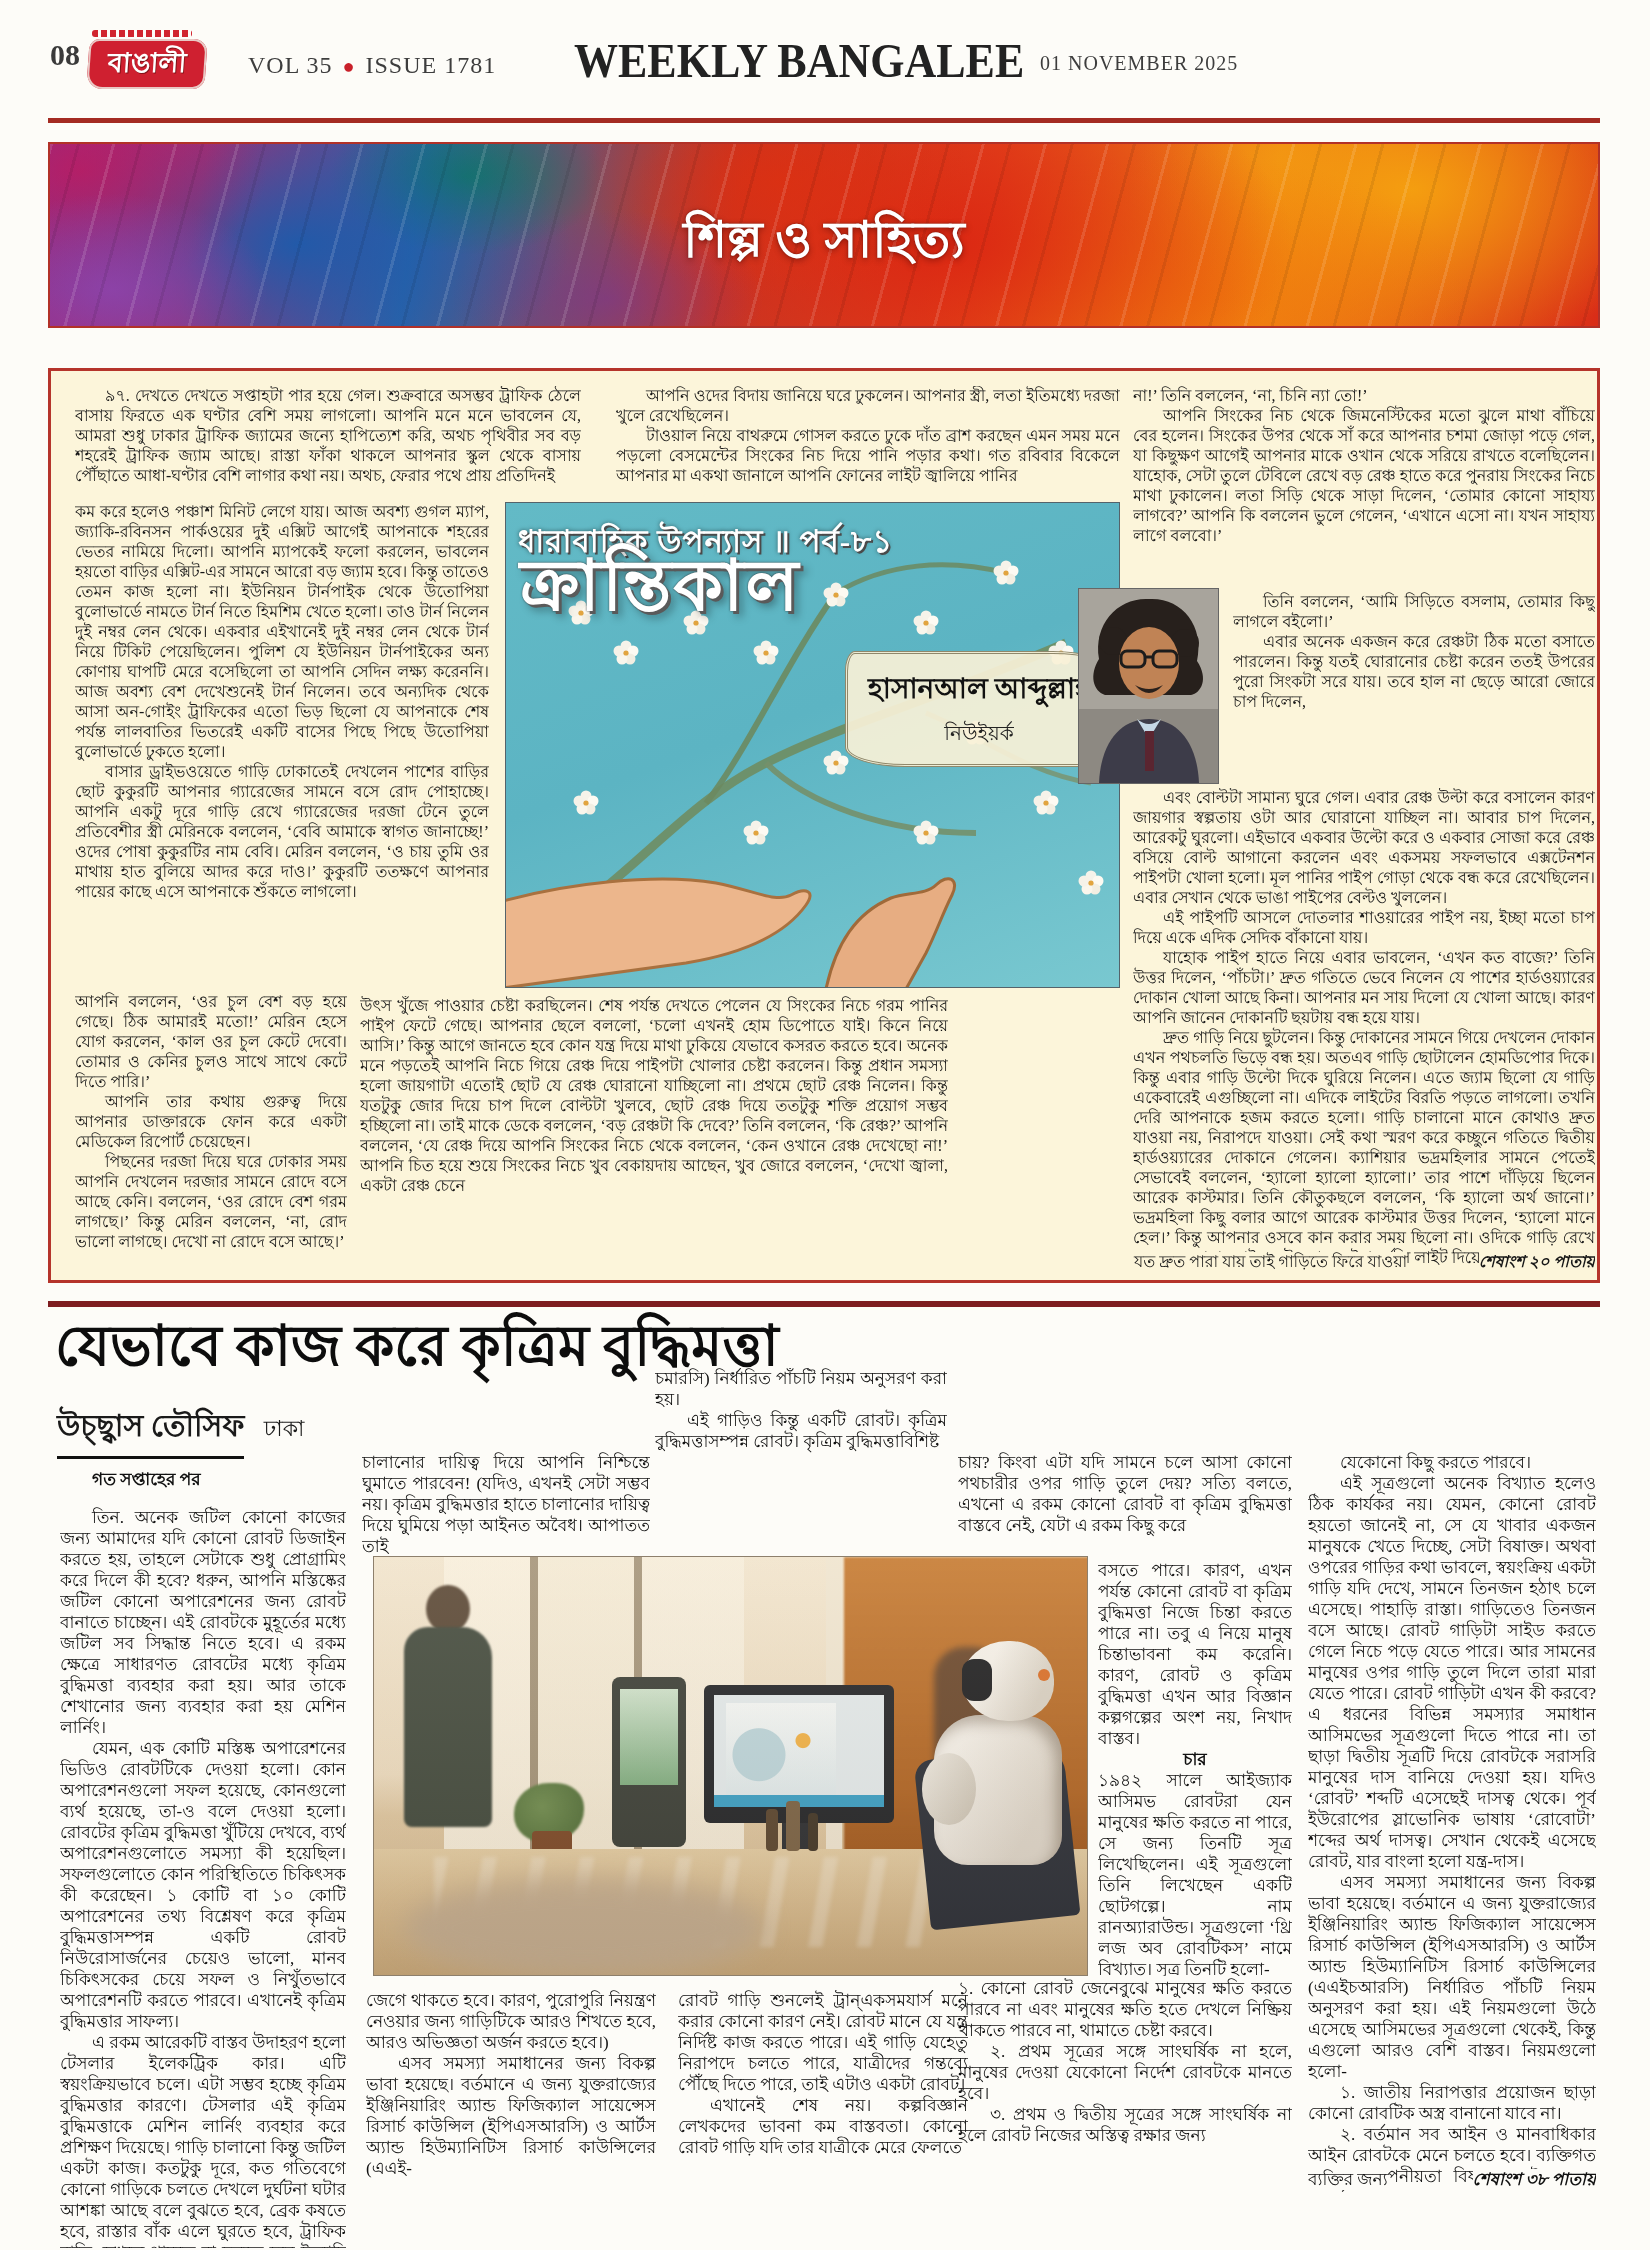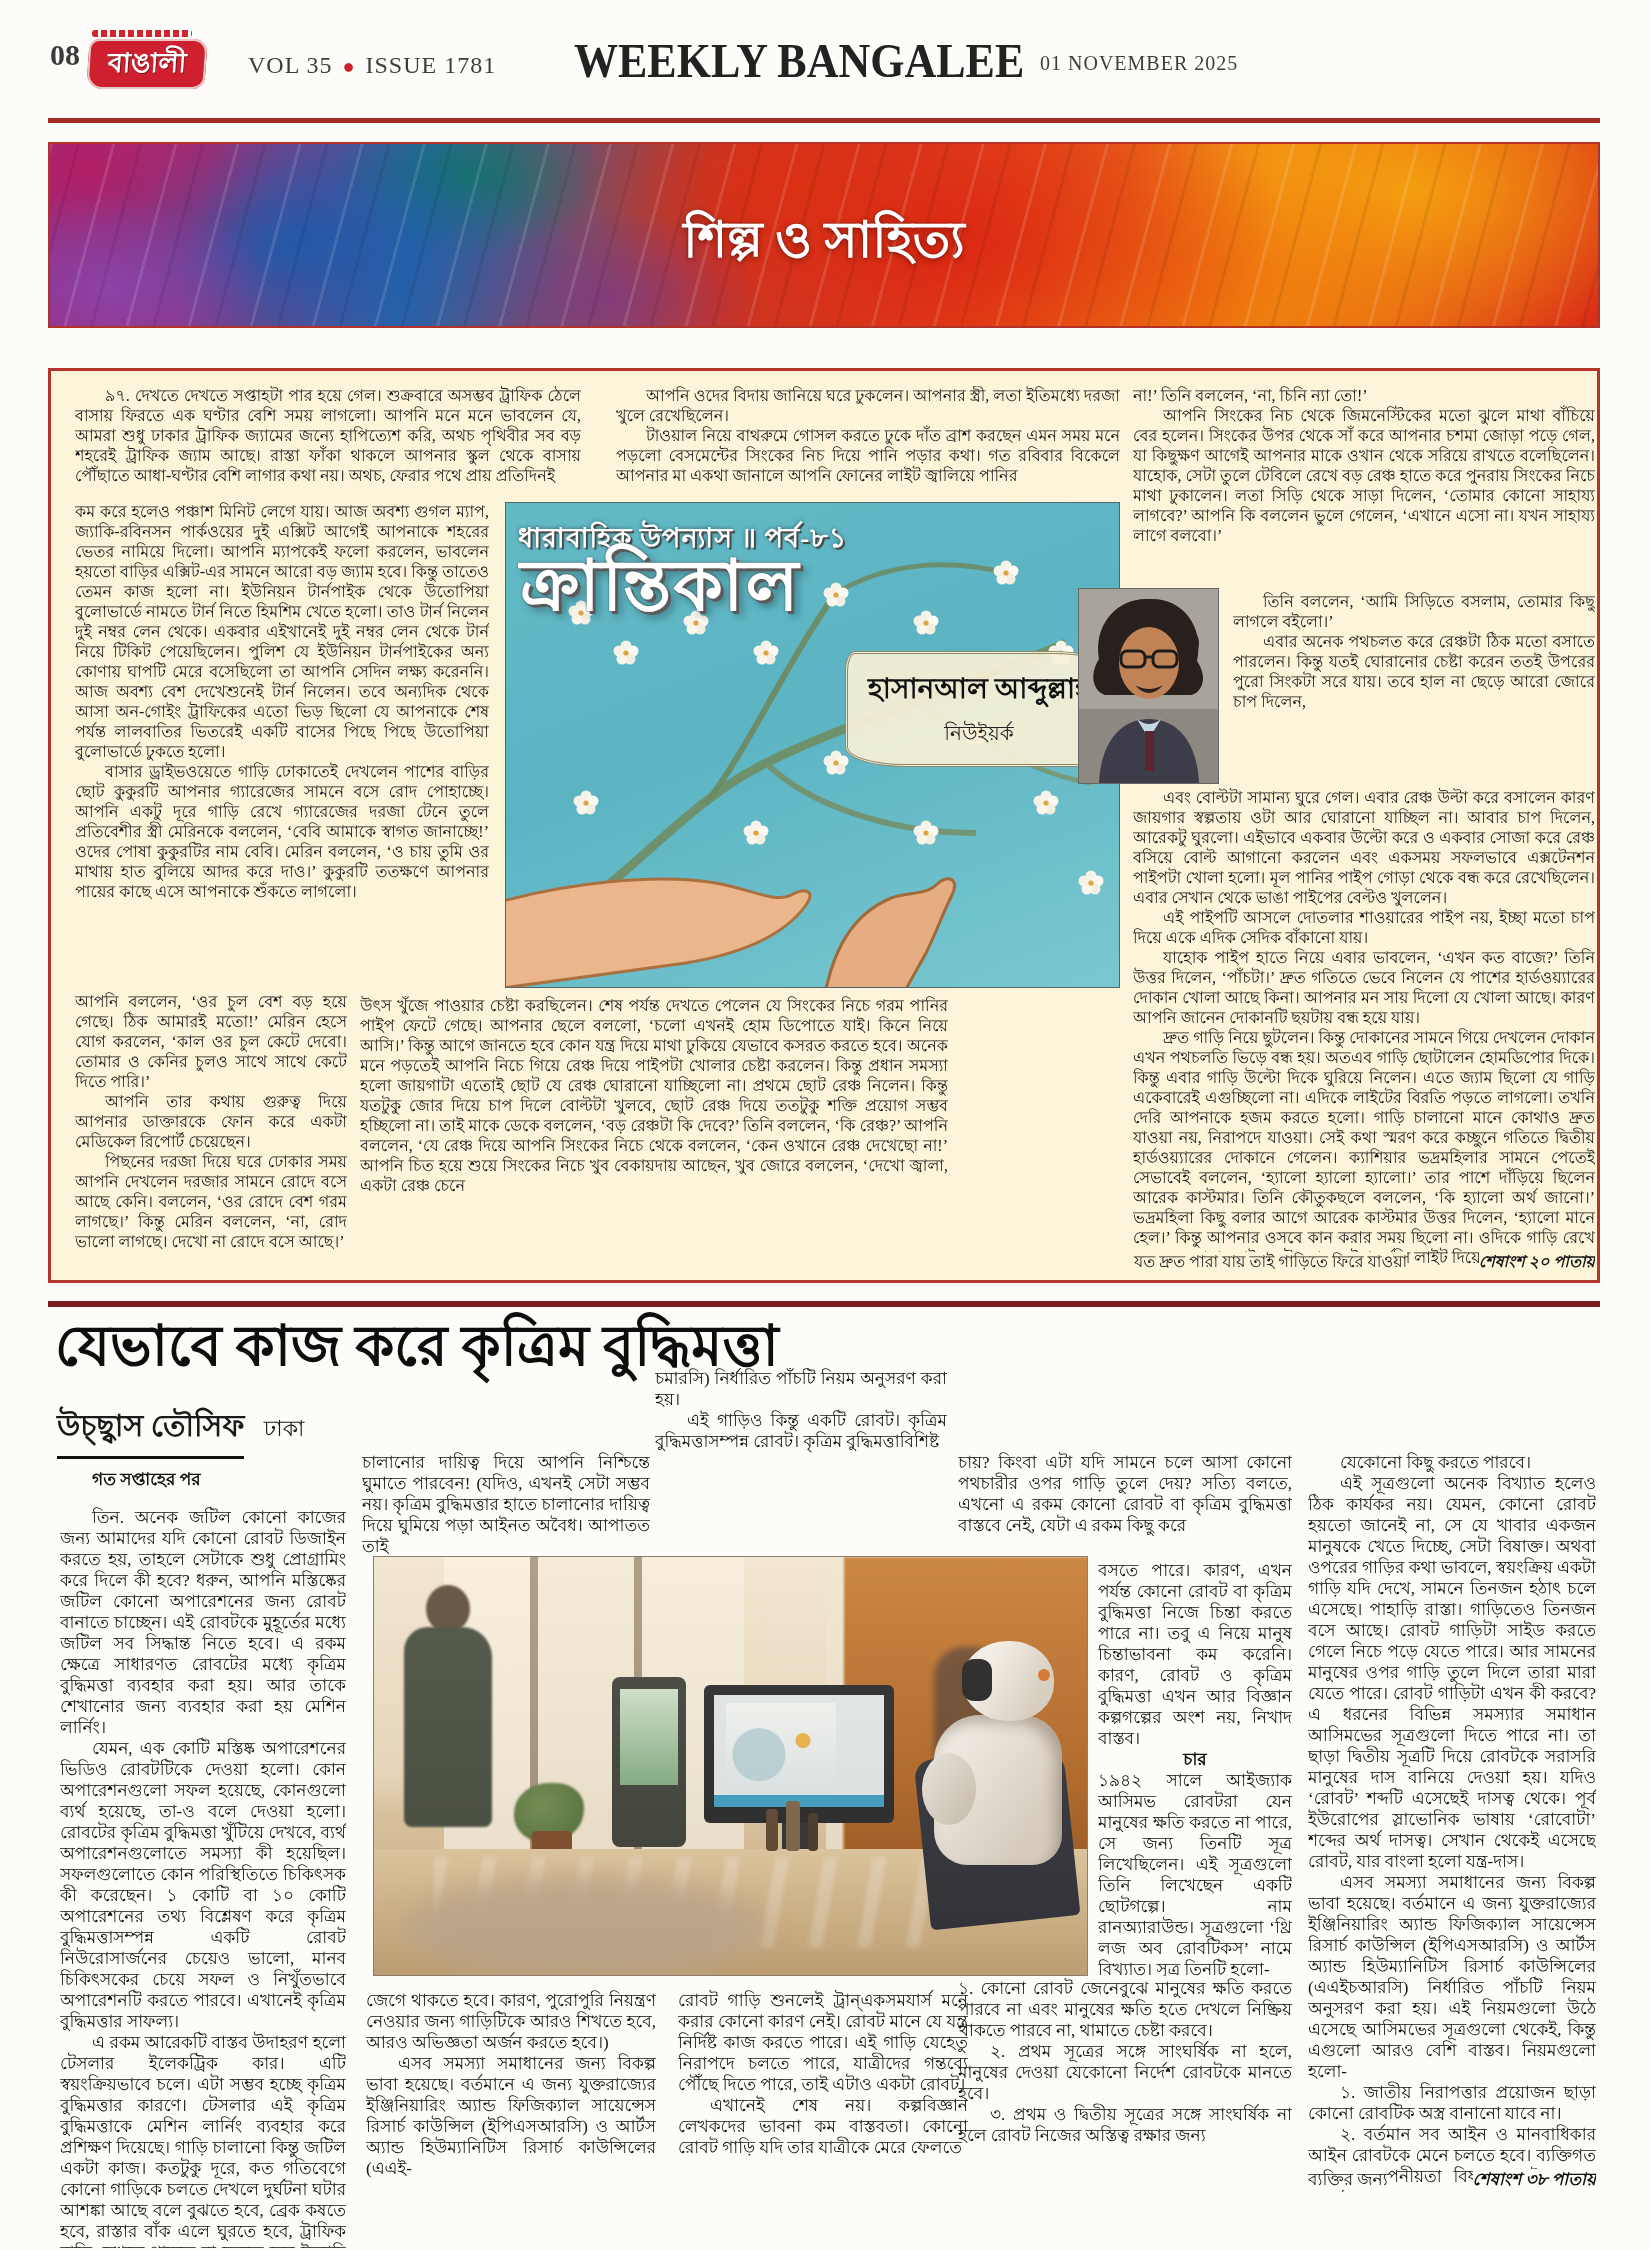--- a/index.html
+++ b/index.html
@@ -41,21 +41,21 @@
       font-size:50px;font-weight:bold;text-shadow:0 2px 6px rgba(60,0,0,.45),0 0 2px rgba(0,0,0,.4);}
   
   #novel-box{left:48px;top:368px;width:1552px;height:915px;background:#fcf5da;
       border:3px solid #b5342b;box-sizing:border-box;}
   .ntext{position:absolute;font-size:16px;line-height:20px;text-align:justify;overflow:hidden;color:#161616;}
   .ntext .para{margin:0;text-indent:30px;}
   .cont .para:first-child{text-indent:0;}
   
   #novel-illustration{left:505px;top:502px;width:615px;height:486px;border:1px solid #55636a;
       box-sizing:border-box;overflow:hidden;background:linear-gradient(160deg,#63bac6 0%,#5cb4c3 45%,#79c8d0 100%);}
-  #series-label{position:absolute;left:12px;top:14px;color:#fff;font-weight:bold;font-size:27px;
+  #series-label{position:absolute;left:12px;top:14px;color:#fff;font-weight:bold;font-size:31px;
       text-shadow:2px 2px 0 #4a4a4a,0 0 4px rgba(0,0,0,.5);letter-spacing:1px;}
   #novel-title{position:absolute;left:14px;top:48px;color:#fff;font-weight:bold;font-size:71px;line-height:1;
       text-shadow:3px 3px 0 #5a5a5a,6px 6px 8px rgba(0,0,0,.35),0 0 2px #333;letter-spacing:2px;}
   #author-panel{position:absolute;right:6px;top:148px;width:262px;height:110px;
       background:rgba(248,241,215,.92);border:3px double #8f886b;border-radius:10px 60px 10px 60px/20px;
       display:flex;flex-direction:column;align-items:center;justify-content:center;}
   #author-name{font-size:28px;font-weight:bold;color:#111;}
   #author-location{font-size:20px;color:#222;margin-top:4px;}
   #author-photo{left:1078px;top:588px;width:141px;height:196px;border:1px solid #666;box-sizing:border-box;
       background:linear-gradient(180deg,#b8b4ac,#8f8b85);overflow:hidden;}
@@ -164,21 +164,21 @@
     </div>
   <div class="abs ntext cont" style="left:360px;top:996px;width:588px;height:276px;">
       <p class="para">উৎস খুঁজে পাওয়ার চেষ্টা করছিলেন। শেষ পর্যন্ত দেখতে পেলেন যে সিংকের নিচে গরম পানির পাইপ ফেটে গেছে। আপনার ছেলে বললো, ‘চলো এখনই হোম ডিপোতে যাই। কিনে নিয়ে আসি।’ কিন্তু আগে জানতে হবে কোন যন্ত্র দিয়ে মাথা ঢুকিয়ে যেভাবে কসরত করতে হবে। অনেক মনে পড়তেই আপনি নিচে গিয়ে রেঞ্চ দিয়ে পাইপটা খোলার চেষ্টা করলেন। কিন্তু প্রধান সমস্যা হলো জায়গাটা এতোই ছোট যে রেঞ্চ ঘোরানো যাচ্ছিলো না। প্রথমে ছোট রেঞ্চ নিলেন। কিন্তু যতটুকু জোর দিয়ে চাপ দিলে বোল্টটা খুলবে, ছোট রেঞ্চ দিয়ে ততটুকু শক্তি প্রয়োগ সম্ভব হচ্ছিলো না। তাই মাকে ডেকে বললেন, ‘বড় রেঞ্চটা কি দেবে?’ তিনি বললেন, ‘কি রেঞ্চ?’ আপনি বললেন, ‘যে রেঞ্চ দিয়ে আপনি সিংকের নিচে থেকে বললেন, ‘কেন ওখানে রেঞ্চ দেখেছো না!’ আপনি চিত হয়ে শুয়ে সিংকের নিচে খুব বেকায়দায় আছেন, খুব জোরে বললেন, ‘দেখো জ্বালা, একটা রেঞ্চ চেনে</p>
     </div>
   <div class="abs ntext cont" style="left:1133px;top:386px;width:462px;height:200px;">
       <p class="para">না!’ তিনি বললেন, ‘না, চিনি ন্যা তো!’</p>
       <p class="para">আপনি সিংকের নিচ থেকে জিমনেস্টিকের মতো ঝুলে মাথা বাঁচিয়ে বের হলেন। সিংকের উপর থেকে সাঁ করে আপনার চশমা জোড়া পড়ে গেল, যা কিছুক্ষণ আগেই আপনার মাকে ওখান থেকে সরিয়ে রাখতে বলেছিলেন। যাহোক, সেটা তুলে টেবিলে রেখে বড় রেঞ্চ হাতে করে পুনরায় সিংকের নিচে মাথা ঢুকালেন। লতা সিড়ি থেকে সাড়া দিলেন, ‘তোমার কোনো সাহায্য লাগবে?’ আপনি কি বললেন ভুলে গেলেন, ‘এখানে এসো না। যখন সাহায্য লাগে বলবো।’</p>
     </div>
   <div class="abs ntext" style="left:1233px;top:592px;width:362px;height:190px;">
       <p class="para">তিনি বললেন, ‘আমি সিড়িতে বসলাম, তোমার কিছু লাগলে বইলো।’</p>
-      <p class="para">এবার অনেক পথচলত করে রেঞ্চটা ঠিক মতো বসাতে পারলেন। কিন্তু যতই ঘোরানোর চেষ্টা করেন ততই উপরের পুরো সিংকটা সরে যায়। তবে হাল না ছেড়ে আরো জোরে চাপ দিলেন,</p>
+      <p class="para">এবার অনেক একজন করে রেঞ্চটা ঠিক মতো বসাতে পারলেন। কিন্তু যতই ঘোরানোর চেষ্টা করেন ততই উপরের পুরো সিংকটা সরে যায়। তবে হাল না ছেড়ে আরো জোরে চাপ দিলেন,</p>
     </div>
   <div class="abs ntext cont" style="left:1133px;top:788px;width:462px;height:484px;">
     <div class="novel-lastline">
       <span style="background:#fcf5da;">যত দ্রুত পারা যায় তাই গাড়িতে ফিরে যাওয়া</span>
       <span class="cont-note" style="background:#fcf5da;">শেষাংশ ২০ পাতায়</span>
     </div>
   <p class="para">এবং বোল্টটা সামান্য ঘুরে গেল। এবার রেঞ্চ উল্টা করে বসালেন কারণ জায়গার স্বল্পতায় ওটা আর ঘোরানো যাচ্ছিল না। আবার চাপ দিলেন, আরেকটু ঘুরলো। এইভাবে একবার উল্টো করে ও একবার সোজা করে রেঞ্চ বসিয়ে বোল্ট আগানো করলেন এবং একসময় সফলভাবে এক্সটেনশন পাইপটা খোলা হলো। মূল পানির পাইপ গোড়া থেকে বন্ধ করে রেখেছিলেন। এবার সেখান থেকে ভাঙা পাইপের বেল্টও খুললেন।</p>
       <p class="para">এই পাইপটি আসলে দোতলার শাওয়ারের পাইপ নয়, ইচ্ছা মতো চাপ দিয়ে একে এদিক সেদিক বাঁকানো যায়।</p>
       <p class="para">যাহোক পাইপ হাতে নিয়ে এবার ভাবলেন, ‘এখন কত বাজে?’ তিনি উত্তর দিলেন, ‘পাঁচটা।’ দ্রুত গতিতে ভেবে নিলেন যে পাশের হার্ডওয়্যারের দোকান খোলা আছে কিনা। আপনার মন সায় দিলো যে খোলা আছে। কারণ আপনি জানেন দোকানটি ছয়টায় বন্ধ হয়ে যায়।</p>
       <p class="para">দ্রুত গাড়ি নিয়ে ছুটলেন। কিন্তু দোকানের সামনে গিয়ে দেখলেন দোকান এখন পথচলতি ভিড়ে বন্ধ হয়। অতএব গাড়ি ছোটালেন হোমডিপোর দিকে। কিন্তু এবার গাড়ি উল্টো দিকে ঘুরিয়ে নিলেন। এতে জ্যাম ছিলো যে গাড়ি একেবারেই এগুচ্ছিলো না। এদিকে লাইটের বিরতি পড়তে লাগলো। তখনি দেরি আপনাকে হজম করতে হলো। গাড়ি চালানো মানে কোথাও দ্রুত যাওয়া নয়, নিরাপদে যাওয়া। সেই কথা স্মরণ করে কচ্ছুনে গতিতে দ্বিতীয় হার্ডওয়্যারের দোকানে গেলেন। ক্যাশিয়ার ভদ্রমহিলার সামনে পেতেই সেভাবেই বললেন, ‘হ্যালো হ্যালো হ্যালো।’ তার পাশে দাঁড়িয়ে ছিলেন আরেক কাস্টমার। তিনি কৌতুকছলে বললেন, ‘কি হ্যালো অর্থ জানো।’ ভদ্রমহিলা কিছু বলার আগে আরেক কাস্টমার উত্তর দিলেন, ‘হ্যালো মানে হেল।’ কিন্তু আপনার ওসবে কান করার সময় ছিলো না। ওদিকে গাড়ি রেখে এসেছেন ফায়ার হাইড্রেন্টের সামনে ইমার্জেন্সি লাইট দিয়ে।</p>

